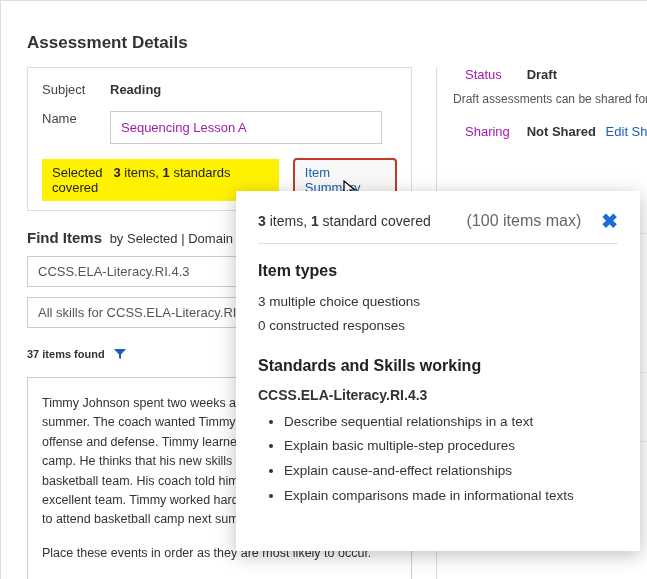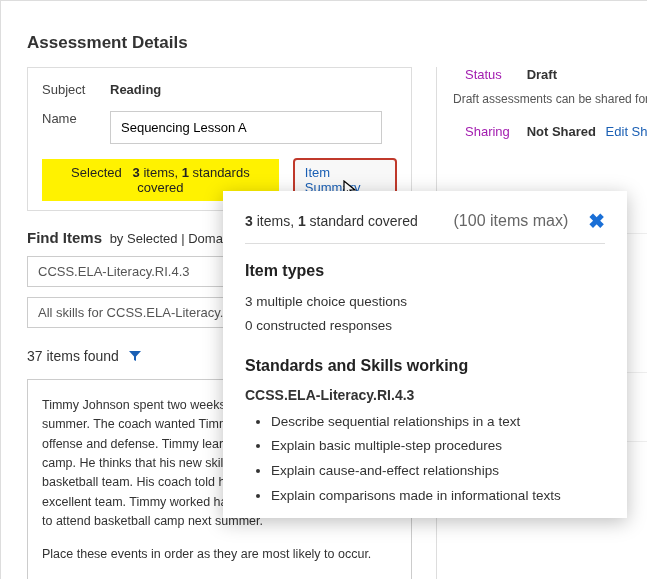--- a/index.html
+++ b/index.html
@@ -6,42 +6,42 @@
   body { font-family: Arial, Helvetica, sans-serif; font-size: 13px; color: #333; background: #fff; width: 647px; }
   .outer { border-top: 1px solid #ddd; border-left: 1px solid #ddd; padding: 0; position: relative; }
   .heading { font-size: 17px; font-weight: bold; padding: 32px 0 14px 26px; }
   .content { display: flex; }
   .left-col { flex: 1; padding: 0 24px 0 26px; border-right: 1px solid #ddd; }
   .right-col { width: 210px; padding: 0 0 0 16px; overflow: hidden; }
   .panel { border: 1px solid #ddd; padding: 14px 14px 8px 14px; margin-bottom: 18px; }
   .row { display: flex; align-items: flex-start; margin-bottom: 14px; }
   .label { width: 68px; color: #444; font-size: 13px; }
   .value { font-weight: bold; font-size: 13px; }
-  .input { border: 1px solid #ccc; padding: 8px 10px; font-size: 13px; width: 272px; color: #000000; }
+  .input { border: 1px solid #ccc; padding: 8px 10px; font-size: 13px; width: 272px; color: #a21caf; }
   .sel-row { display: flex; align-items: center; }
-  .selected-badge { background: #fff200; padding: 6px 10px; font-size: 13px; color: #222; display:inline-block; margin-right: 14px; text-align: center; }
+  .selected-badge { background: #fff200; padding: 6px 10px; font-size: 13px; color: #222; display:inline-block; margin-right: 14px; }
   .selected-badge .b { font-weight: bold; }
   .item-summary-btn { border: 2px solid #c0392b; border-radius: 4px; padding: 5px 10px; background: #f8f8f8; color: #1a5fb4; font-size: 13px; cursor: pointer; position: relative; }
   .cursor { position: absolute; left: 48px; top: 20px; font-size: 18px; }
   .find-items { font-size: 15px; font-weight: bold; margin-top: 6px; margin-bottom: 2px;}
   .select-row { display:flex; align-items:center; border:1px solid #ccc; padding: 7px 10px; margin-top: 10px; color:#555; font-size:13px; cursor:pointer;}
   .chev { margin-left:auto; color:#888; font-size:10px;}
-  .items-found { font-weight: normal; font-size: 14px; margin-top: 20px; margin-bottom: 4px; }
+  .items-found { font-weight: bold; font-size: 11px; margin-top: 20px; margin-bottom: 4px; }
   .filter-icon { color: #1a5fb4; margin-left: 6px; font-size: 13px; vertical-align: middle;}
   .item-card { border: 1px solid #ccc; margin-top: 14px; padding: 16px 14px; font-size: 12.5px; line-height: 1.55; color: #333; }
   .item-card p { margin-bottom: 14px; }
   .right-row { margin-bottom: 10px; font-size: 13px; white-space: nowrap;}
   .right-row .lab { display:inline-block; width: 58px; color:#a21caf;margin-left:12px;}
   .right-row .val { font-weight: bold; }
   .right-sub { font-size: 12px; color: #555; margin-bottom: 18px; white-space: nowrap;}
   .link-a { color:#1a5fb4; cursor:pointer; }
   .result-snip { border-top: 1px solid #eee; padding: 10px 0 6px 0; font-size:12px; color:#444; line-height:1.45;}
   .result-snip div { white-space: nowrap; }
   
-  .popover { position: absolute; left: 222px; top: 190px; width: 404px; background: #fff; box-shadow: 0 4px 18px rgba(0,0,0,0.25); padding: 18px 22px 6px 22px; z-index: 50; }
+  .popover { position: absolute; left: 235px; top: 190px; width: 404px; background: #fff; box-shadow: 0 4px 18px rgba(0,0,0,0.25); padding: 18px 22px 39px 22px; z-index: 50; }
   .pop-head { display:flex; align-items: center; margin-bottom: 10px;}
   .pop-head .summary { font-size: 14px; color:#333; }
   .pop-head .summary .b { font-weight: bold;}
   .pop-head .max { font-size:16px; color:#666; margin-left: auto; margin-right: 20px;}
   .close-x { color:#1a6fd6; font-weight: bold; font-size: 20px; cursor:pointer;}
   .pop-sep { border: none; border-top: 1px solid #ddd; margin: 8px 0 18px 0;}
   .pop-h { font-size: 16px; font-weight: bold; margin-bottom: 12px; color:#222;}
   .pop-p { font-size: 13.5px; color:#333; margin-bottom: 4px; line-height:1.5;}
   .pop-std { font-size: 14px; font-weight: bold; margin: 10px 0 10px 0;}
   .pop-ul { margin-left: 26px; }

